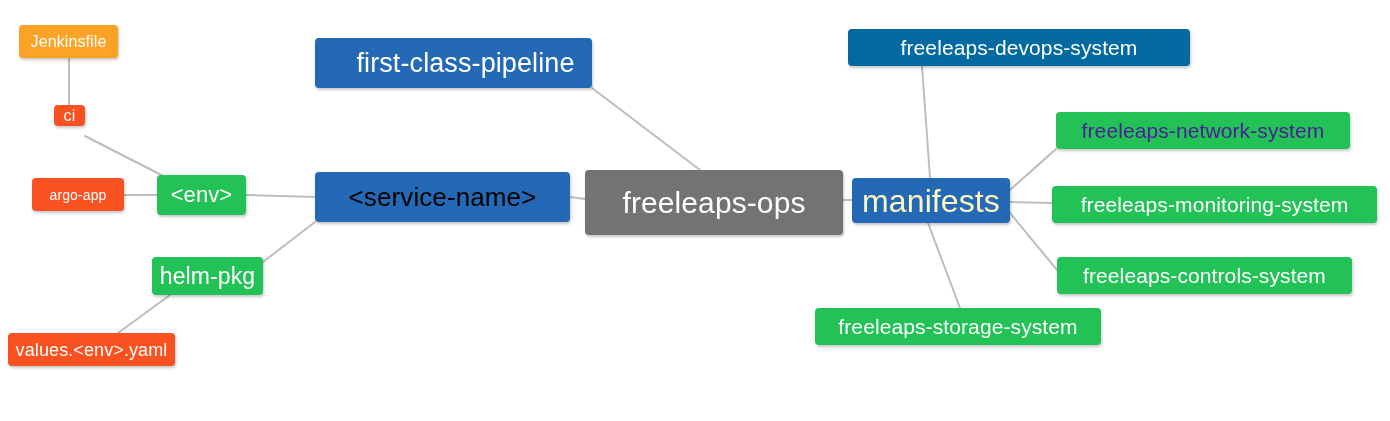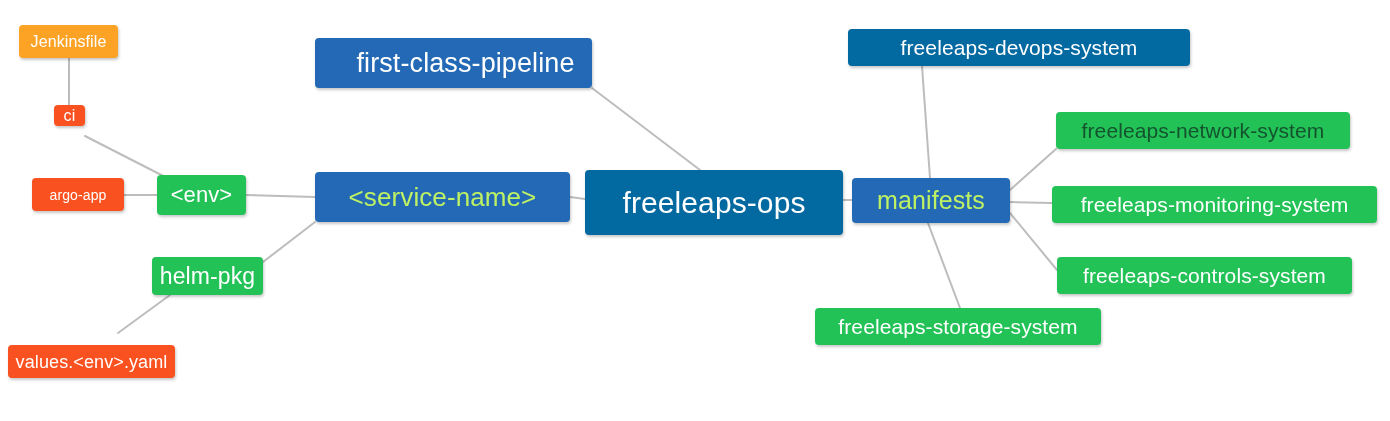--- a/index.html
+++ b/index.html
@@ -64,55 +64,55 @@
       <path class="edge" d="M 69 58 L 69 105" stroke="#bdbdbd"></path>
       <path class="edge" d="M 170 295 L 118 333" stroke="#bdbdbd"></path>
       <path class="edge" d="M 930 178 L 922 66" stroke="#bdbdbd"></path>
       <path class="edge" d="M 1010 190 L 1056 149" stroke="#bdbdbd"></path>
       <path class="edge" d="M 1010 202 L 1052 203" stroke="#bdbdbd"></path>
       <path class="edge" d="M 1010 213 L 1057 270" stroke="#bdbdbd"></path>
       <path class="edge" d="M 928 223 L 960 308" stroke="#bdbdbd"></path>
     </svg>
 
   <div id="node-layer">
-      <div class="node" style="left: 585px; top: 170px; width: 258px; height: 65px; background: #0369a1; padding: 12px 26px;">
+      <div class="node" style="left: 585px; top: 170px; width: 258px; height: 65px; background: #737373; padding: 12px 26px;">
         <span class="node-label" style="font-size: 30px; color: rgb(255, 255, 255);">freeleaps-ops</span>
       </div>
       <div class="node" style="left: 852px; top: 178px; width: 158px; height: 45px; background: rgb(35, 105, 181); padding: 0px 16px;">
-        <span class="node-label" style="font-size: 25px; color: #bef264;">manifests</span>
+        <span class="node-label" style="font-size: 32px; color: #fef9c3;">manifests</span>
       </div>
       <div class="node" style="left: 315px; top: 172px; width: 255px; height: 50px; background: rgb(35, 105, 181); padding: 0px 18px;">
-        <span class="node-label" style="font-size: 26px; color: #bef264;">&lt;service-name&gt;</span>
+        <span class="node-label" style="font-size: 26px; color: #000000;">&lt;service-name&gt;</span>
       </div>
       <div class="node" style="left: 315px; top: 38px; width: 277px; height: 50px; background: rgb(35, 105, 181); padding: 0px 18px;">
         <span class="node-label" style="font-size: 27px; color: rgb(255, 255, 255); margin-left: 24px;">first-class-pipeline</span>
       </div>
       <div class="node" style="left: 157px; top: 175px; width: 89px; height: 40px; background: rgb(34, 194, 87); padding: 0px 12px;">
         <span class="node-label" style="font-size: 22px; color: rgb(255, 255, 255);">&lt;env&gt;</span>
       </div>
       <div class="node" style="left: 152px; top: 257px; width: 111px; height: 38px; background: rgb(34, 194, 87); padding: 0px 12px;">
         <span class="node-label" style="font-size: 23px; color: rgb(255, 255, 255);">helm-pkg</span>
       </div>
-      <div class="node" style="left: 8px; top: 333px; width: 167px; height: 33px; background: rgb(249, 81, 31); padding: 0px 10px; margin-top: 12px;">
+      <div class="node" style="left: 8px; top: 333px; width: 167px; height: 33px; background: rgb(249, 81, 31); padding: 0px 10px;">
         <span class="node-label" style="font-size: 18px; color: rgb(255, 255, 255);">values.&lt;env&gt;.yaml</span>
       </div>
       <div class="node" style="left: 32px; top: 178px; width: 92px; height: 33px; background: rgb(249, 81, 31); padding: 0px 10px;">
         <span class="node-label" style="font-size: 14px; color: rgb(255, 255, 255);">argo-app</span>
       </div>
       <div class="node" style="left: 54px; top: 105px; width: 31px; height: 21px; background: rgb(249, 81, 31); padding: 0px 0;">
         <span class="node-label" style="font-size: 16px; color: rgb(255, 255, 255);">ci</span>
       </div>
       <div class="node" style="left: 19px; top: 25px; width: 99px; height: 33px; background: rgb(252, 163, 38); padding: 0px 10px; align-items: center;">
         <span class="node-label" style="font-size: 16px; color: rgb(255, 255, 255);">Jenkinsfile</span>
       </div>
       <div class="node" style="left: 800px; top: 29px; width: 342px; height: 37px; background: #0369a1; padding: 0px 12px; margin-left: 48px;">
         <span class="node-label" style="font-size: 21px; color: rgb(255, 255, 255);">freeleaps-devops-system</span>
       </div>
       <div class="node" style="left: 1056px; top: 112px; width: 294px; height: 37px; background: rgb(34, 194, 87); padding: 0px 12px;">
-        <span class="node-label" style="font-size: 21px; color: #14532d;">freeleaps-network-system</span>
+        <span class="node-label" style="font-size: 21px; color: #4c1d95;">freeleaps-network-system</span>
       </div>
       <div class="node" style="left: 1052px; top: 186px; width: 325px; height: 37px; background: rgb(34, 194, 87); padding: 0px 12px;">
         <span class="node-label" style="font-size: 21px; color: rgb(255, 255, 255);">freeleaps-monitoring-system</span>
       </div>
       <div class="node" style="left: 1057px; top: 257px; width: 295px; height: 37px; background: rgb(34, 194, 87); padding: 0px 12px;">
         <span class="node-label" style="font-size: 21px; color: rgb(255, 255, 255);">freeleaps-controls-system</span>
       </div>
       <div class="node" style="left: 815px; top: 308px; width: 286px; height: 37px; background: rgb(34, 194, 87); padding: 0px 12px;">
         <span class="node-label" style="font-size: 21px; color: rgb(255, 255, 255);">freeleaps-storage-system</span>
       </div>

